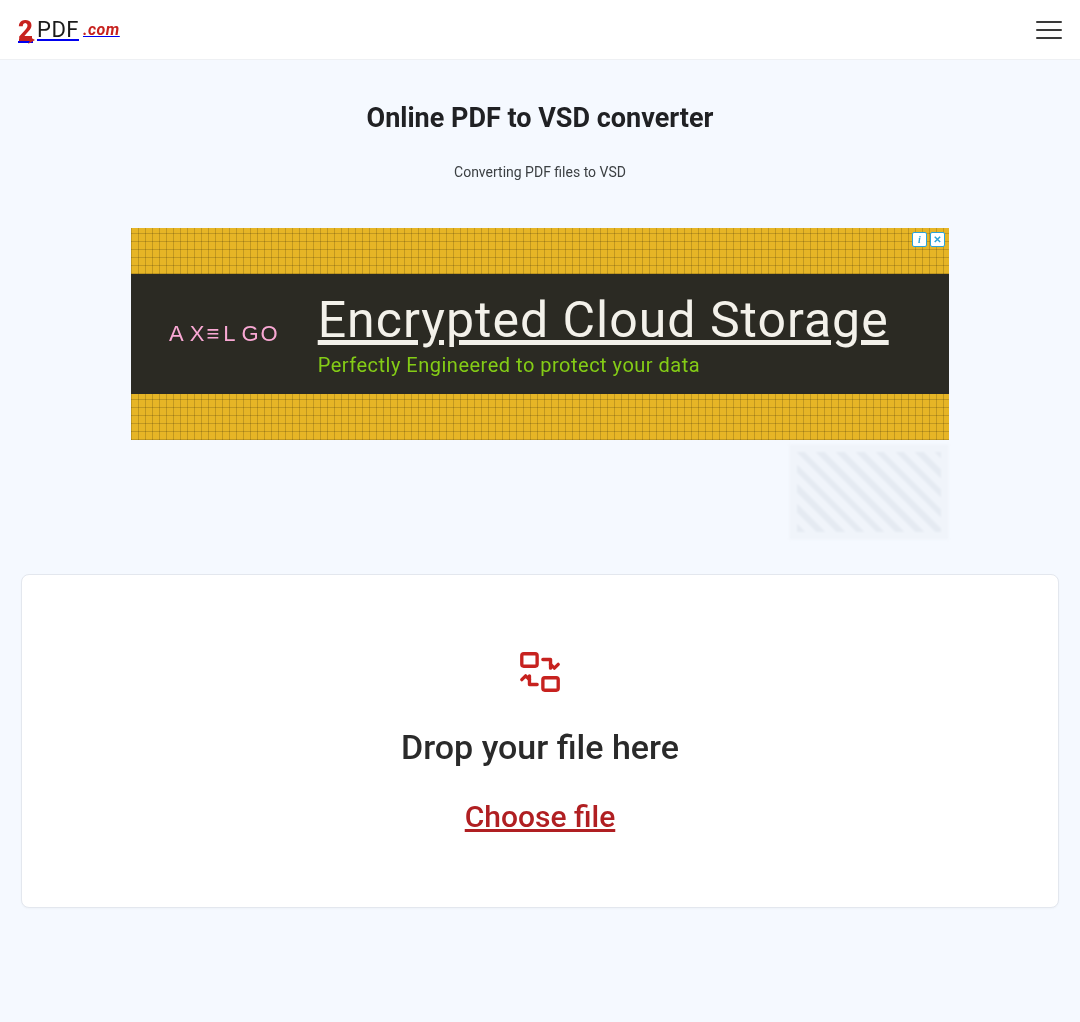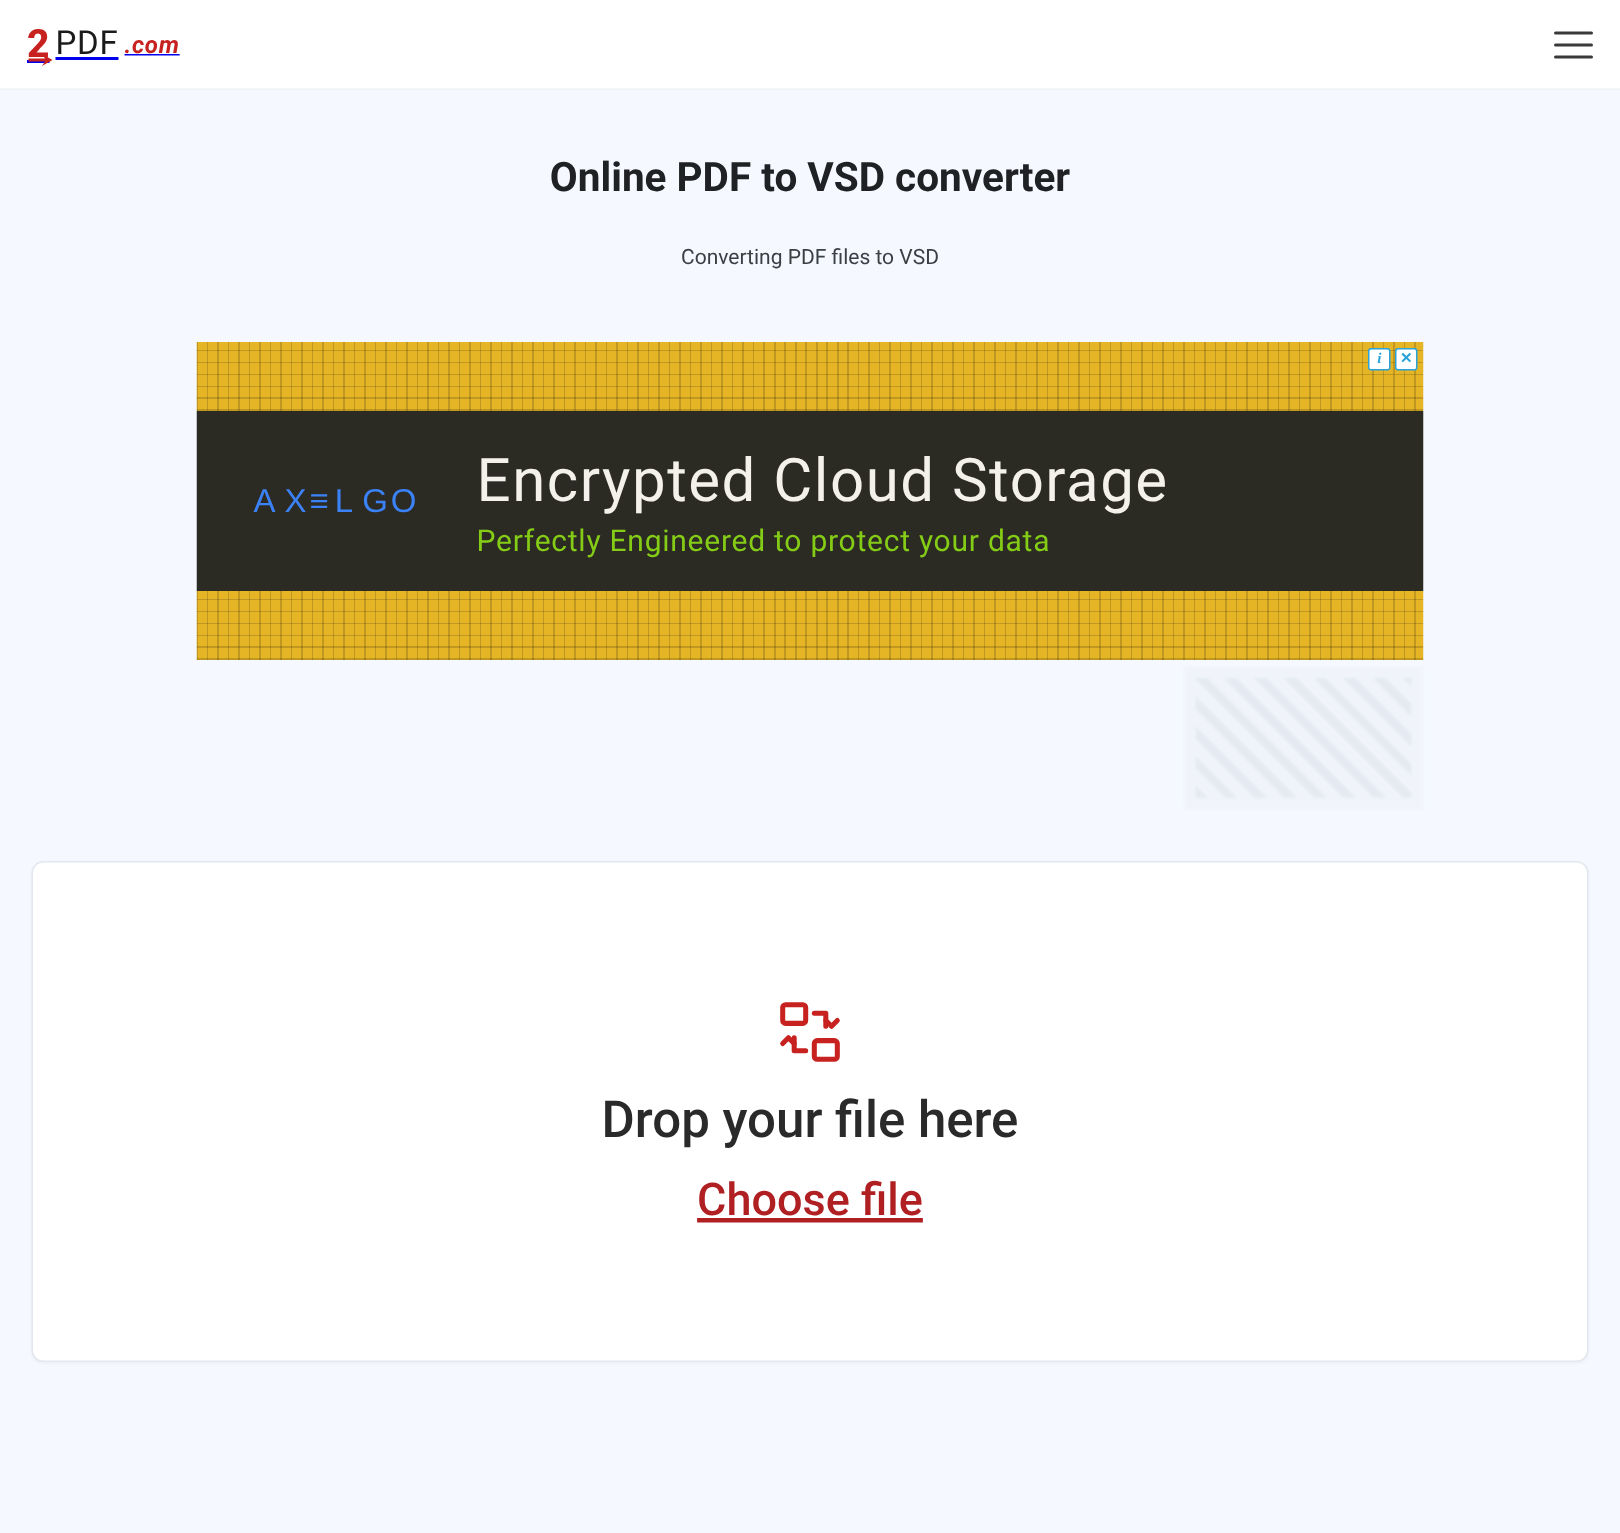--- a/index.html
+++ b/index.html
@@ -20,37 +20,37 @@
   .page-subtitle { margin-top:30px; font-size:14px; color:#3c4043; }
   
   .ad-wrap { width:818px; height:312px; margin:48px auto 0; position:relative; }
   .ad-banner { width:818px; height:212px; position:relative; overflow:hidden; }
   .ad-border-row { height:46px; background:#e6b526; position:relative; overflow:hidden; }
   .ad-border-row::after { content:""; position:absolute; inset:0; background:
     repeating-linear-gradient(90deg, rgba(0,0,0,0.18) 0 1px, transparent 1px 7px),
     repeating-linear-gradient(0deg,  rgba(0,0,0,0.18) 0 1px, transparent 1px 8px);
     opacity:0.9; mix-blend-mode:multiply; }
   .ad-center { height:120px; background:#2b2a23; color:#fff; display:flex; align-items:center; padding-left:38px; gap:36px; }
-  .ad-brand { font-size:22px; letter-spacing:4px; font-weight:300; color:#3b82f6; white-space:nowrap; font-family: "Segoe UI", Arial, sans-serif; }
+  .ad-brand { font-size:22px; letter-spacing:4px; font-weight:300; color:#f9a8d4; white-space:nowrap; font-family: "Segoe UI", Arial, sans-serif; }
   .ad-brand .dash { letter-spacing:0; margin:0 2px; }
   .ad-text { display:flex; flex-direction:column; gap:4px; }
-  .ad-headline { font-size:40px; font-weight:400; color:#f3f1ea; letter-spacing:1px; }
+  .ad-headline { font-size:50px; font-weight:400; color:#f3f1ea; letter-spacing:1px;text-decoration:underline; }
   .ad-sub { font-size:20px; font-weight:400; color:#84cc16; letter-spacing:0.5px; }
   .ad-chips { position:absolute; top:4px; right:4px; display:flex; gap:3px; }
   .ad-chip { width:15px; height:15px; border:1px solid #2aa3d9; background:#fff; color:#2aa3d9; font-size:10px; line-height:13px; text-align:center; border-radius:2px; font-weight:700; font-family:Arial, sans-serif; }
   .ad-chip.info { font-style:italic; font-family:Georgia, serif; font-weight:700; }
   
   .ghost { position:absolute; right:0; bottom:0; width:160px; height:96px; background:
     linear-gradient(#eef2f8, #eef2f8);
     opacity:0.6; border-radius:2px; filter:blur(1px); }
   .ghost::after{ content:""; position:absolute; inset:8px; background:
     repeating-linear-gradient(45deg, rgba(200,208,220,0.5) 0 6px, rgba(245,249,255,0) 6px 14px);
   }
   
-  .dropzone { width:1038px; margin:34px auto 16px; background:#fff; border:1px solid #e3e7ee; border-radius:8px; height:334px; box-shadow:0 1px 2px rgba(16,24,40,0.03); display:flex; flex-direction:column; align-items:center; justify-content:center; gap:16px; }
+  .dropzone { width:1038px; margin:34px auto 16px; background:#fff; border:1px solid #e3e7ee; border-radius:8px; height:334px; box-shadow:0 1px 2px rgba(16,24,40,0.03); display:flex; flex-direction:column; align-items:center; justify-content:center; gap:32px; }
   .drop-icon { width:46px; height:46px; }
   .drop-title { font-size:34px; color:#2a2a2a; font-weight:500; }
   .choose-file { font-size:30px; color:#b01f22; font-weight:500; cursor:pointer; }
 </style>
 </head>
 <body>
 
 <header class="header">
   <a class="logo" href="#">
     <span class="logo-2">

